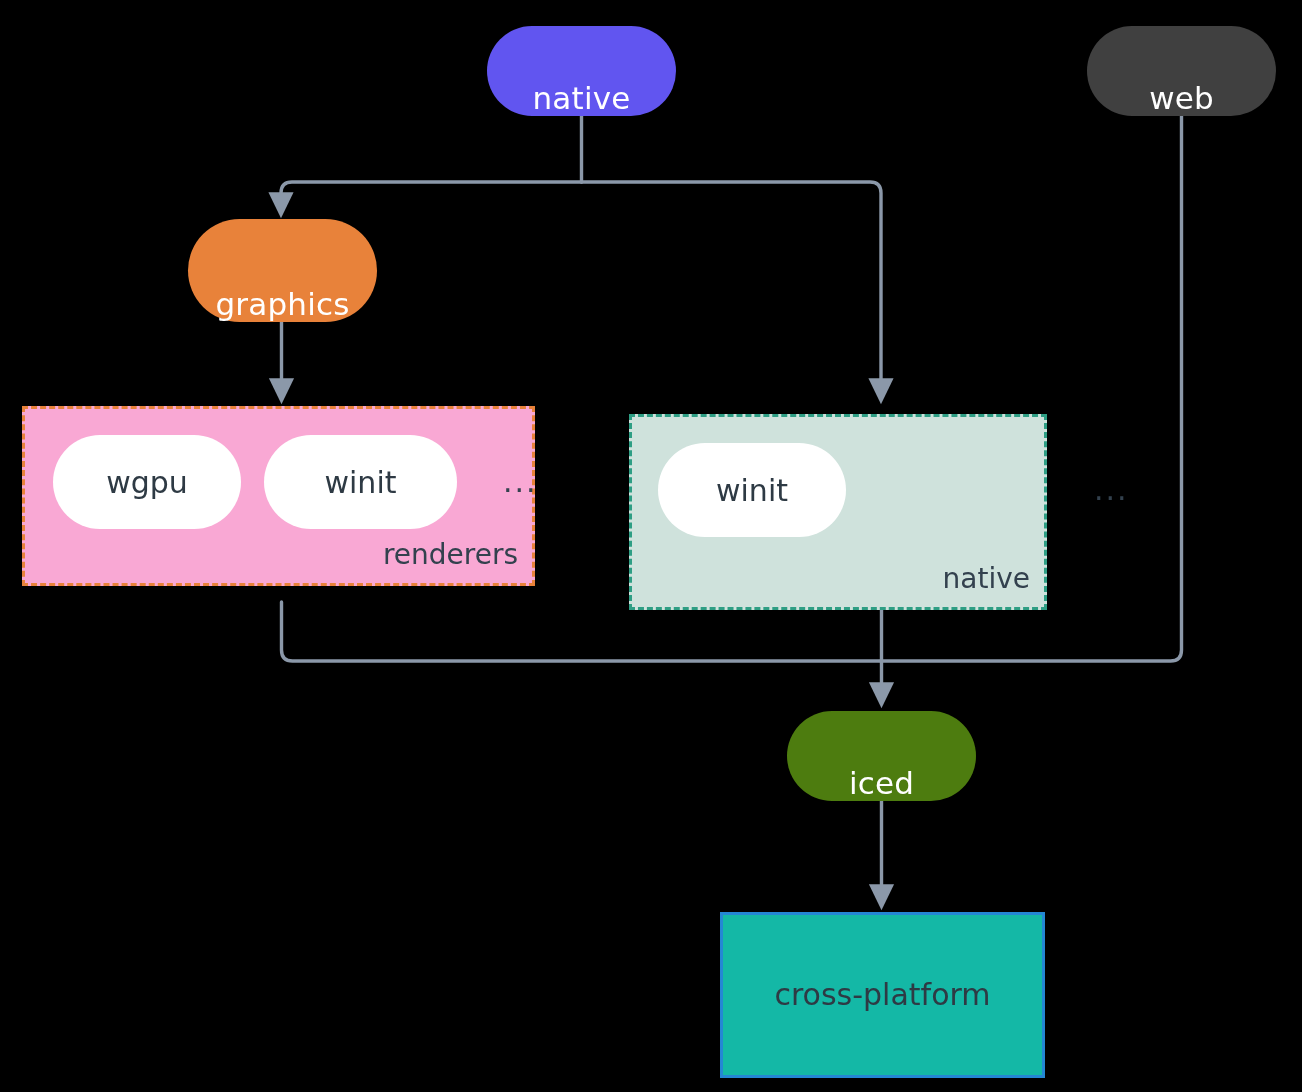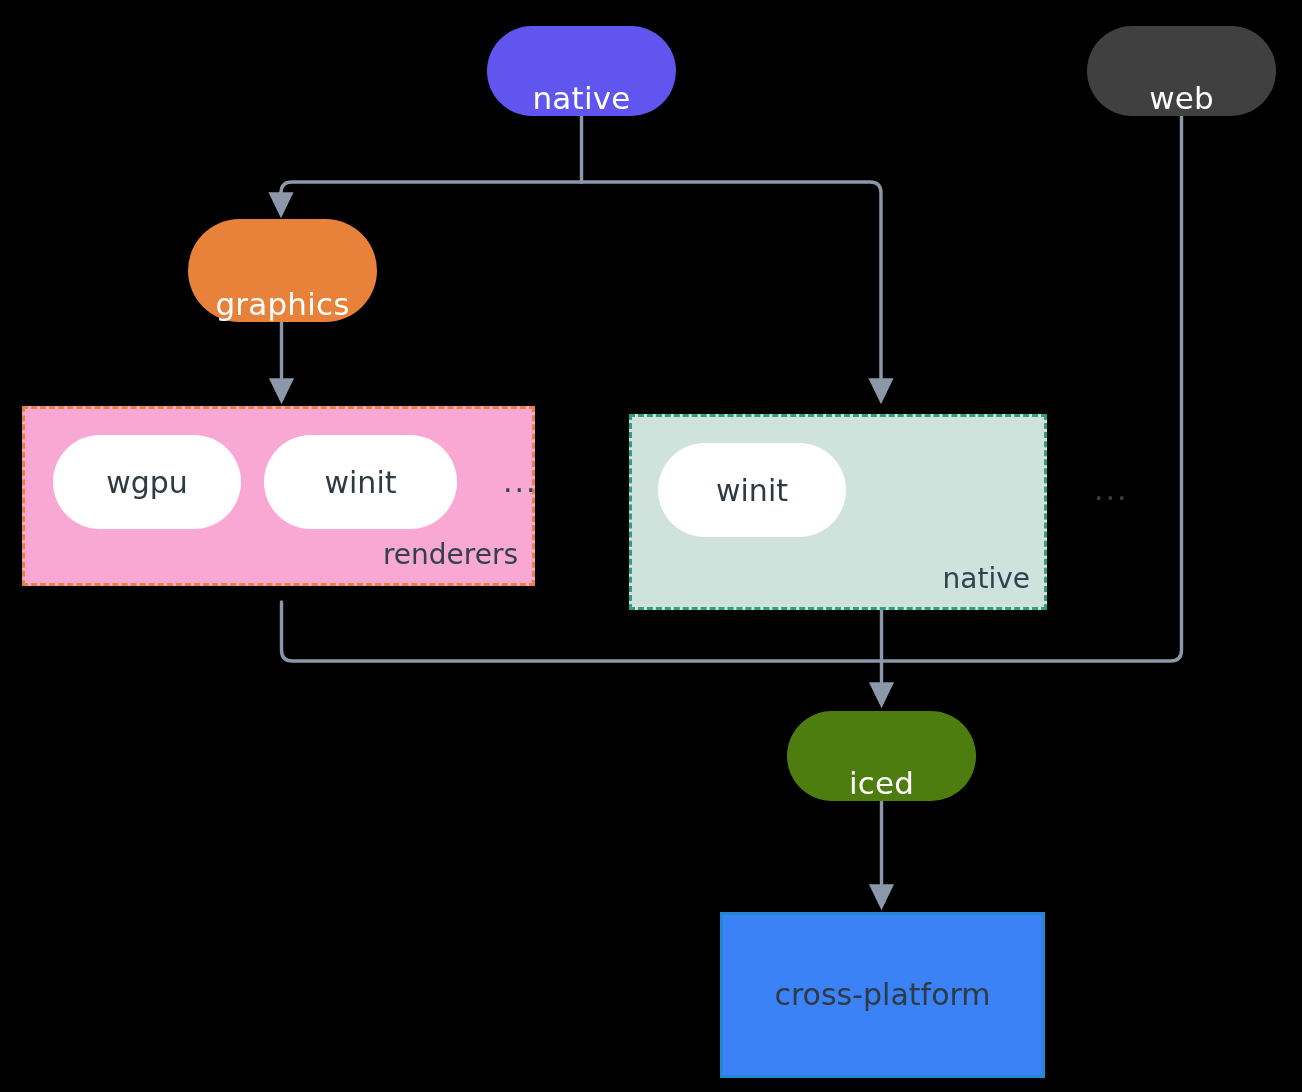--- a/index.html
+++ b/index.html
@@ -104,21 +104,21 @@
 
   
   #pill-winit  { left: 26px;  top: 26px; width: 188px; height: 94px; }
   #pill-glutin { left: 240px; top: 26px; width: 198px; height: 94px; }
   #ell-shells  { left: 462px; top: 58px; }
 
   
   #node-application {
     position: absolute;
     left: 720px; top: 912px; width: 325px; height: 166px;
-    background: #3b82f6;
+    background: #14b8a6;
     border: 3px solid #2487d4;
     box-sizing: border-box;
     display: flex;
     flex-direction: row;
     align-items: center;
     justify-content: center;
     color: #2e3a44;
     font-size: 30px;
     line-height: 1.62;
     text-align: center;

